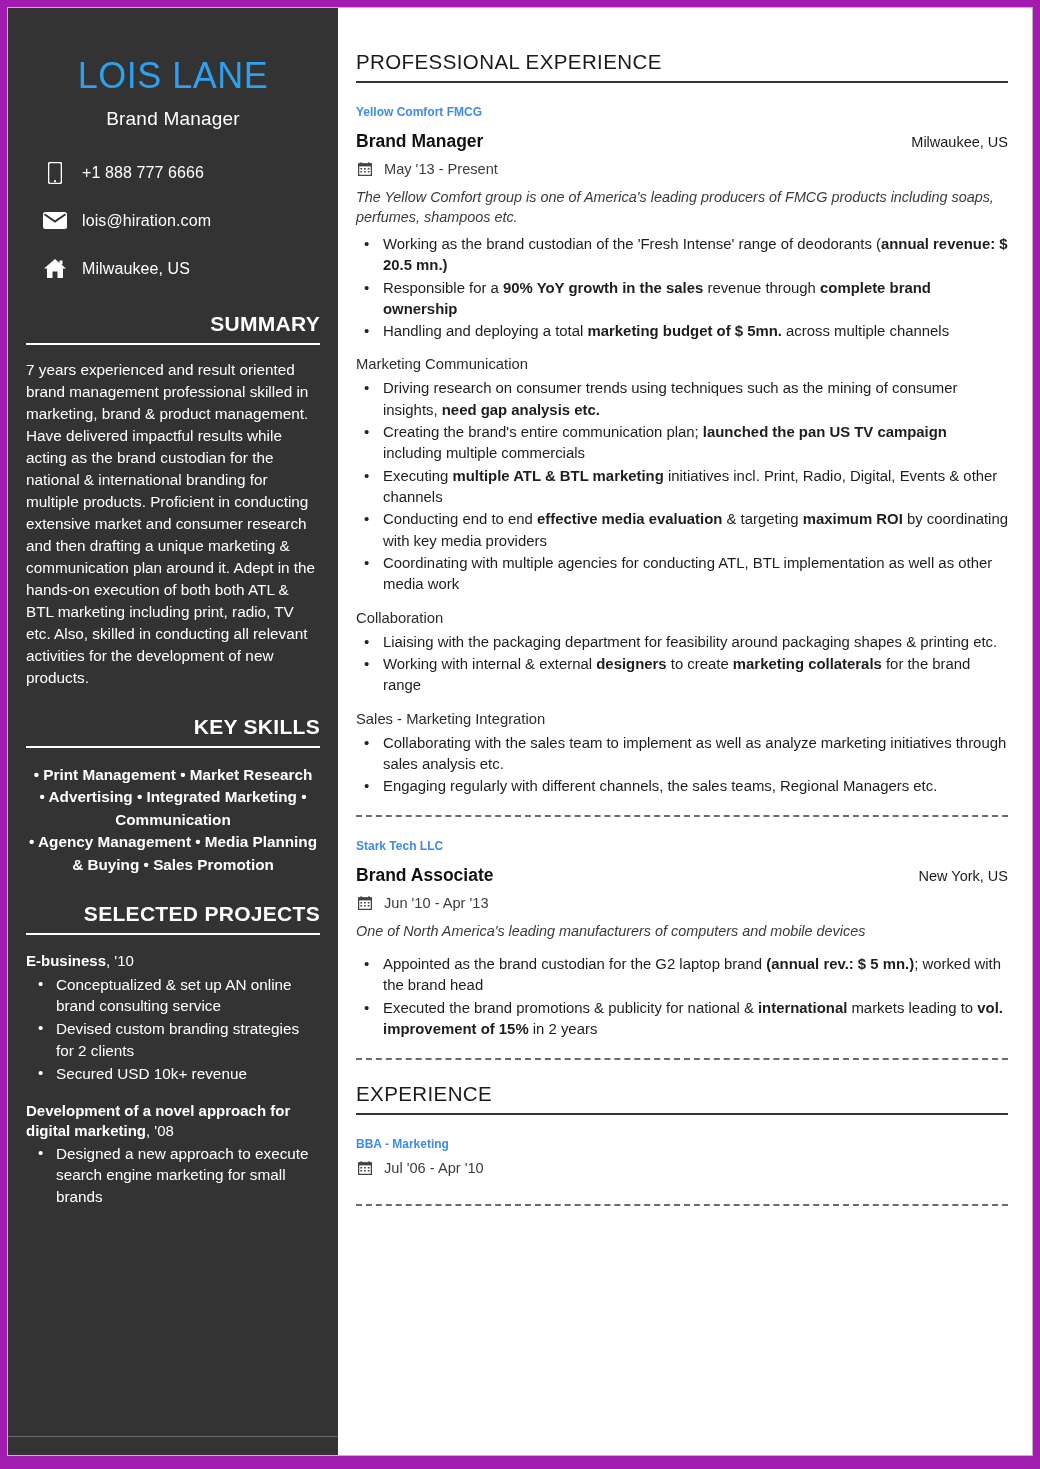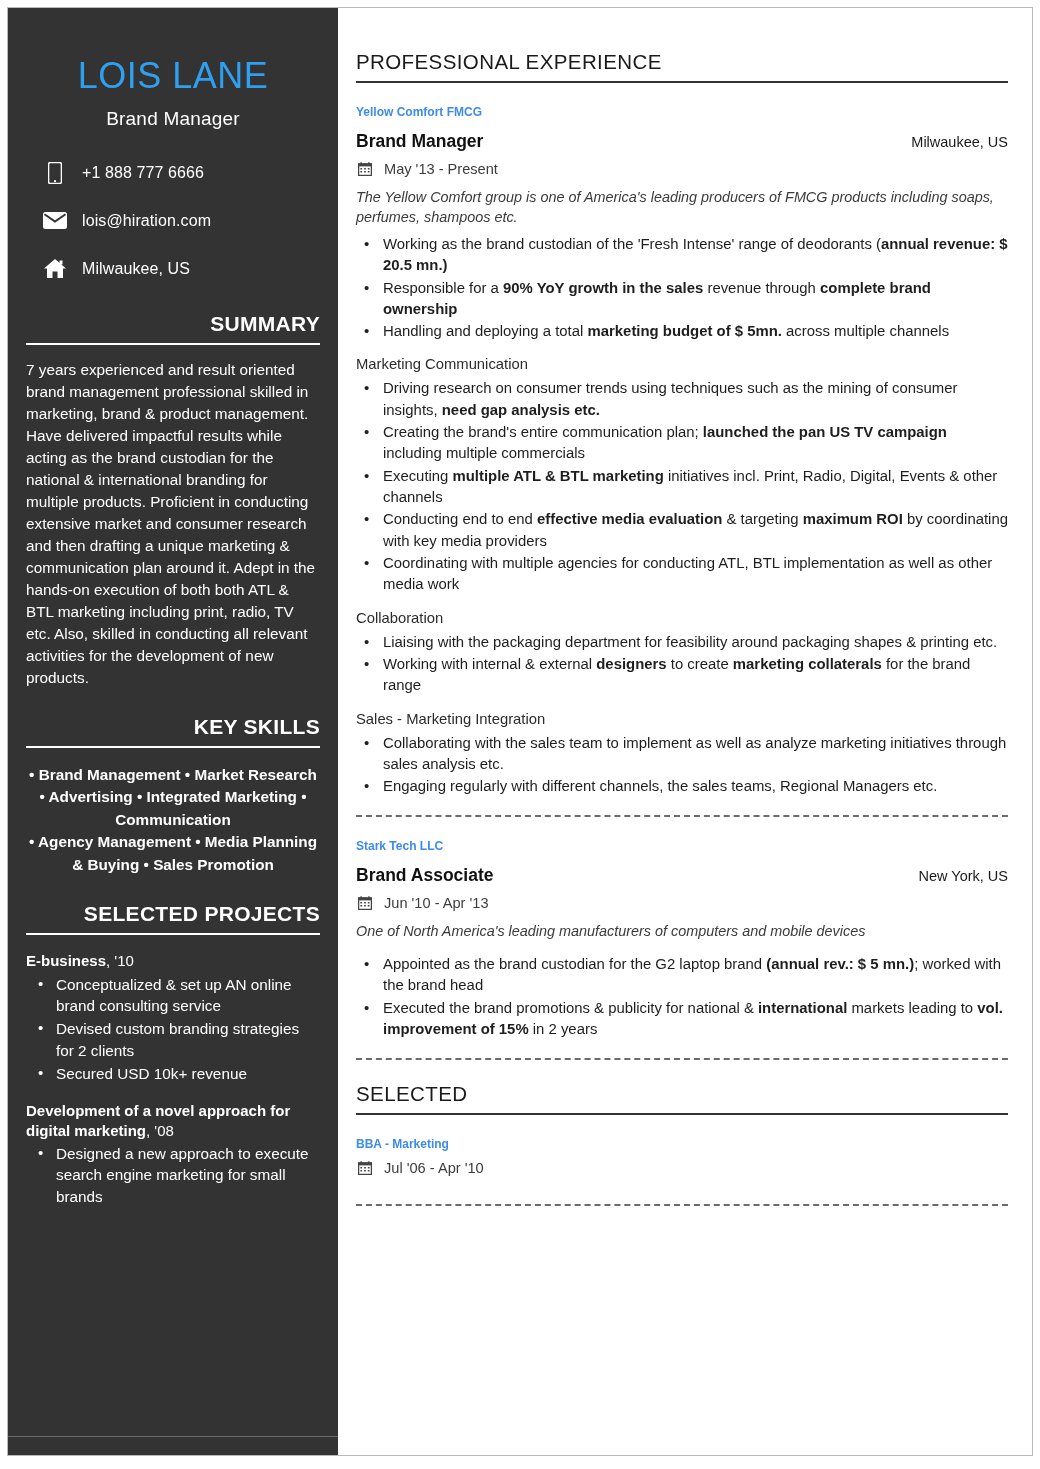--- a/index.html
+++ b/index.html
@@ -6,21 +6,21 @@
   html, body {
     margin: 0;
     padding: 0;
     background: #c8c8c8;
     font-family: "Liberation Sans", sans-serif;
   }
   #page {
     position: relative;
     width: 1040px;
     height: 1469px;
-    background: #ffffff;
+    background: #a21caf;
     overflow: hidden;
     box-sizing: border-box;
   }
   
   #frame {
     position: absolute;
     left: 7px;
     top: 7px;
     width: 1026px;
     height: 1449px;
@@ -299,21 +299,21 @@
         <div style="margin-top:22px;">
           <div class="sb-head">SUMMARY</div>
           <div class="sb-rule"></div>
           <div class="sb-body">7 years experienced and result oriented brand management professional skilled in marketing, brand &amp; product management. Have delivered impactful results while acting as the brand custodian for the national &amp; international branding for multiple products. Proficient in conducting extensive market and consumer research and then drafting a unique marketing &amp; communication plan around it. Adept in the hands-on execution of both both ATL &amp; BTL marketing including print, radio, TV etc. Also, skilled in conducting all relevant activities for the development of new products.</div>
         </div>
 
         <div style="margin-top:22px;">
           <div class="sb-head">KEY SKILLS</div>
           <div class="sb-rule"></div>
           <div class="skills">
-            <div>• Brand Management • Market Research</div>
+            <div>• Print Management • Market Research</div>
             <div>• Advertising • Integrated Marketing • Communication</div>
             <div>• Agency Management • Media Planning &amp; Buying • Sales Promotion</div>
           </div>
         </div>
 
         <div style="margin-top:22px;">
           <div class="sb-head">SELECTED PROJECTS</div>
           <div class="sb-rule"></div>
 
           <div>
@@ -430,21 +430,21 @@
           <ul class="b" style="margin-top:12px;">
             <li>Appointed as the brand custodian for the G2 laptop brand <b>(annual rev.: $ 5 mn.)</b>; worked with the brand head</li>
             <li>Executed the brand promotions &amp; publicity for national &amp; <b>international</b> markets leading to <b>vol. improvement of 15%</b> in 2 years</li>
           </ul>
 
           <div class="dashrule"></div>
         </div>
       </div>
 
       <div class="sec-gap">
-        <div class="sec-head">SELECTED</div>
+        <div class="sec-head">EXPERIENCE</div>
         <div class="sec-rule"></div>
 
         <div>
           <div class="org">BBA - Marketing</div>
           <div class="date-row">
             <span class="date-ico">
               <svg width="14" height="14" viewBox="0 0 14 14" aria-hidden="true">
                 <rect x="0.6" y="1.8" width="12.8" height="11.6" fill="none" stroke="#444" stroke-width="1.3"></rect>
                 <rect x="0.6" y="1.8" width="12.8" height="2.6" fill="#444"></rect>
                 <rect x="2.4" y="0.3" width="1.5" height="2.6" fill="#444"></rect>

